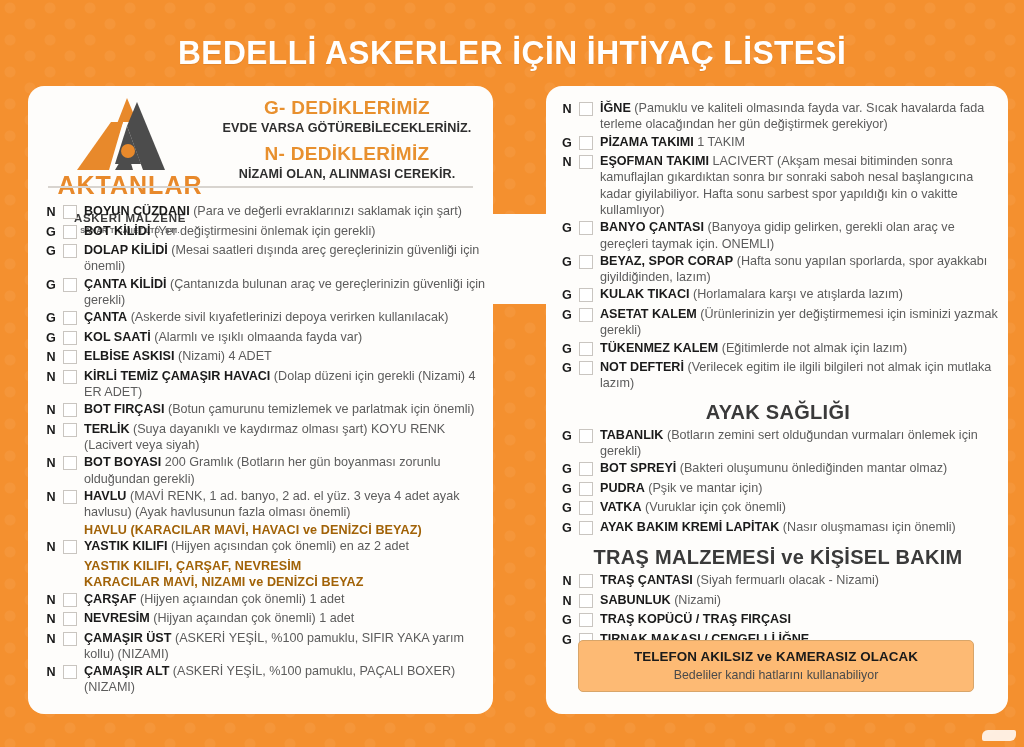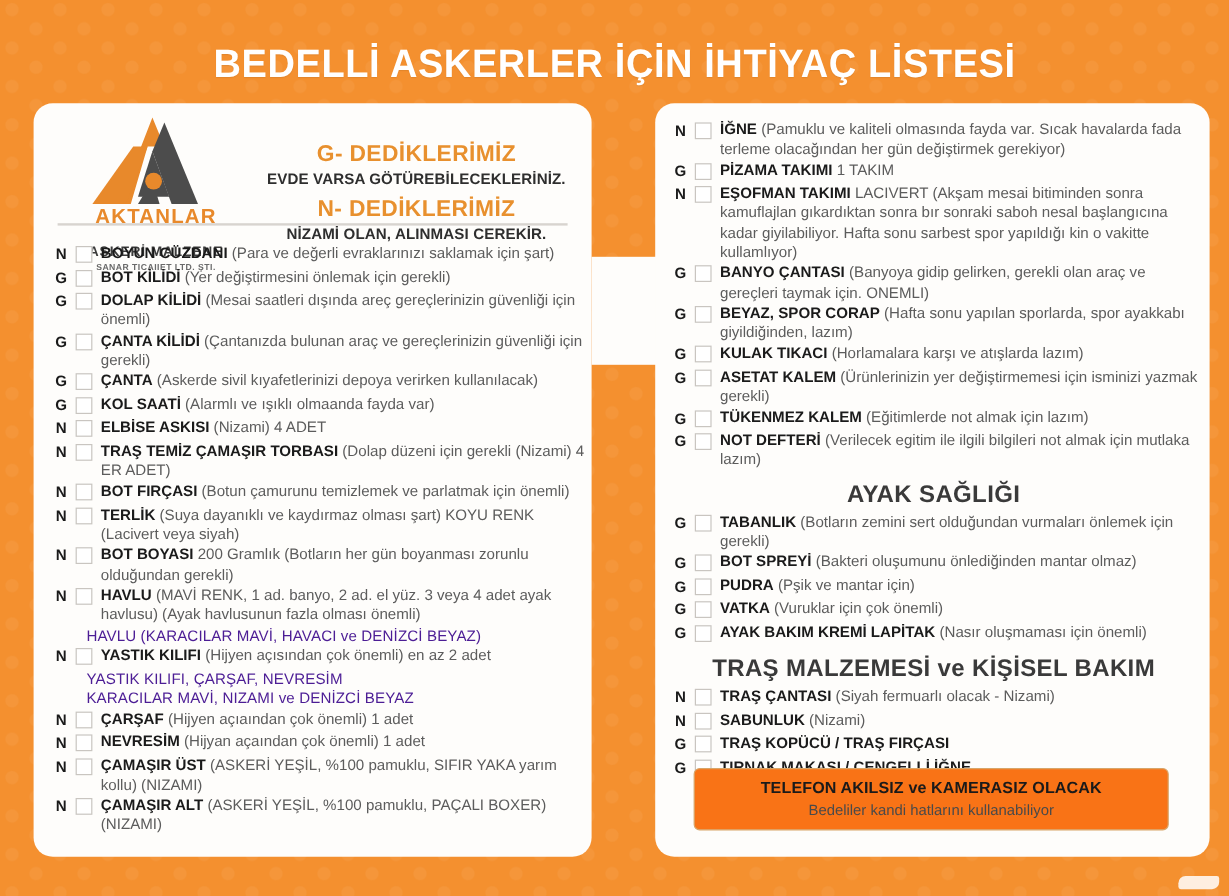--- a/index.html
+++ b/index.html
@@ -65,39 +65,38 @@
   
   .brand-block{
     position:absolute; left:22px; top:6px; width:160px; text-align:center;
   }
   .logo-mark{
     position:relative;
     width:130px; height:78px;
     margin:0 auto 2px;
   }
   .brand-name{
-    color:#E8892B; font-size:17px; font-weight:bold; letter-spacing:1px;
+    color:#E8892B; font-size:25px; font-weight:bold; letter-spacing:1px;
     line-height:1.05;
   }
   .brand-sub1{
     color:#3C3C3C; font-size:11.5px; font-weight:bold; letter-spacing:.7px;
     margin-top:14px;
   }
   .brand-sub2{
     color:#6A6A6A; font-size:7.2px; font-weight:bold; letter-spacing:.4px;
     margin-top:2px;
   }
 
   .legend{
     position:absolute; left:185px; top:10px; width:268px; text-align:center;
   }
   .legend-head{
     color:#E8902E; font-size:19px; font-weight:bold; letter-spacing:.3px;
     line-height:1.25;
-    margin-top:21px;
   }
   .legend-sub{
     color:#2E2E2E; font-size:12.6px; font-weight:bold; letter-spacing:.1px;
     line-height:1.3;
   }
   .legend-head.second{ margin-top:6px; }
 
   .divider{
     position:absolute; left:20px; top:100px; width:425px; height:2px;
     background:#D8D4CF;
@@ -140,24 +139,24 @@
     color:#5C5C5C;
     padding-top:0px;
   }
   .row-text b{
     color:#1A1A1A;
     font-weight:bold;
   }
 
   
   .note{
-    margin-left:30px;
-    color:#4c1d95;
+    margin-left:42px;
+    color:#a16207;
     font-size:12.6px;
-    font-weight:normal;
+    font-weight:bold;
     line-height:16.5px;
     letter-spacing:.1px;
   }
 
   
   .section-head{
     text-align:center;
     color:#3A3A3A;
     font-size:20px;
     font-weight:bold;
@@ -167,21 +166,21 @@
 
   
   .notice{
     position:absolute;
     left:32px; bottom:22px;
     width:396px;
     border:1.5px solid #D8A569;
     border-radius:5px;
     padding:8px 6px 9px;
     text-align:center;
-    background:#f97316;
+    background:#fdba74;
   }
   .notice-title{
     color:#1A1A1A; font-size:13.4px; font-weight:bold; letter-spacing:.1px;
   }
   .notice-sub{
     color:#4A4A4A; font-size:12.4px; margin-top:4px;
   }
 
   .corner-mark{
     position:absolute; right:8px; bottom:6px;
@@ -265,21 +264,21 @@
         <div class="row-text"><b>KOL SAATİ</b> (Alarmlı ve ışıklı olmaanda fayda var)</div>
       </div>
       <div class="row">
         <div class="tag">N</div>
         <div class="box"></div>
         <div class="row-text"><b>ELBİSE ASKISI</b> (Nizami) 4 ADET</div>
       </div>
       <div class="row">
         <div class="tag">N</div>
         <div class="box"></div>
-        <div class="row-text"><b>TRAŞ TEMİZ ÇAMAŞIR TORBASI</b> (Dolap düzeni için gerekli (Nizami) 4 ER ADET)</div>
+        <div class="row-text"><b>KİRLİ TEMİZ ÇAMAŞIR HAVACI</b> (Dolap düzeni için gerekli (Nizami) 4 ER ADET)</div>
       </div>
       <div class="row">
         <div class="tag">N</div>
         <div class="box"></div>
         <div class="row-text"><b>BOT FIRÇASI</b> (Botun çamurunu temizlemek ve parlatmak için önemli)</div>
       </div>
       <div class="row">
         <div class="tag">N</div>
         <div class="box"></div>
         <div class="row-text"><b>TERLİK</b> (Suya dayanıklı ve kaydırmaz olması şart) KOYU RENK (Lacivert veya siyah)</div>

